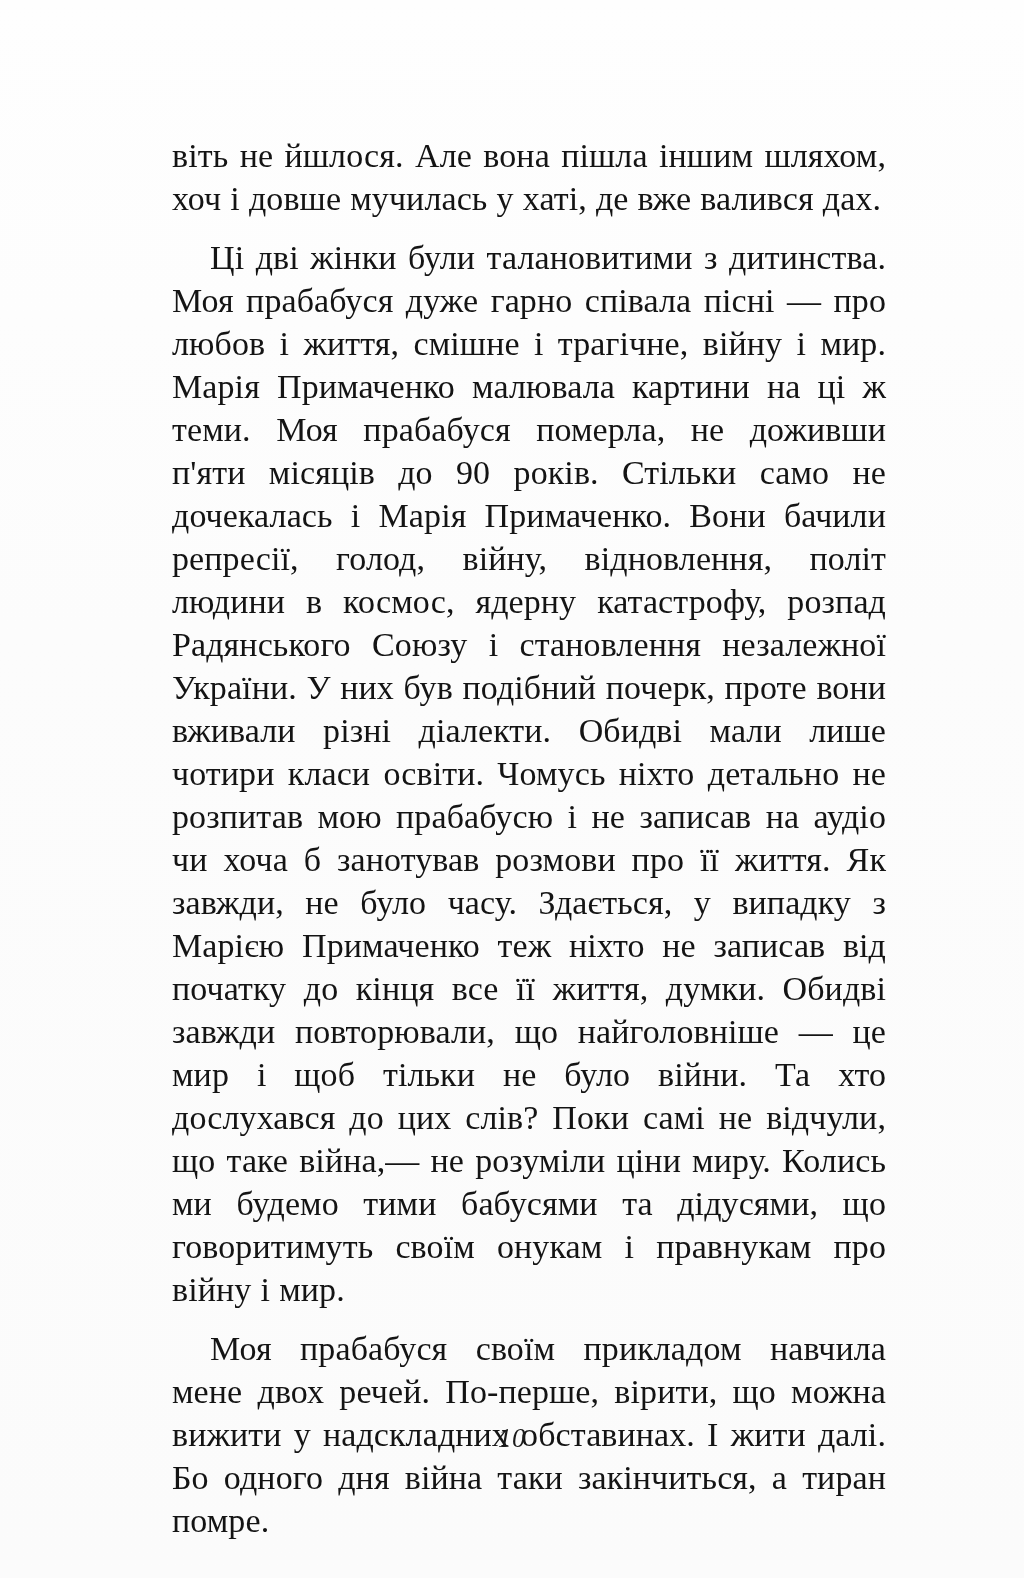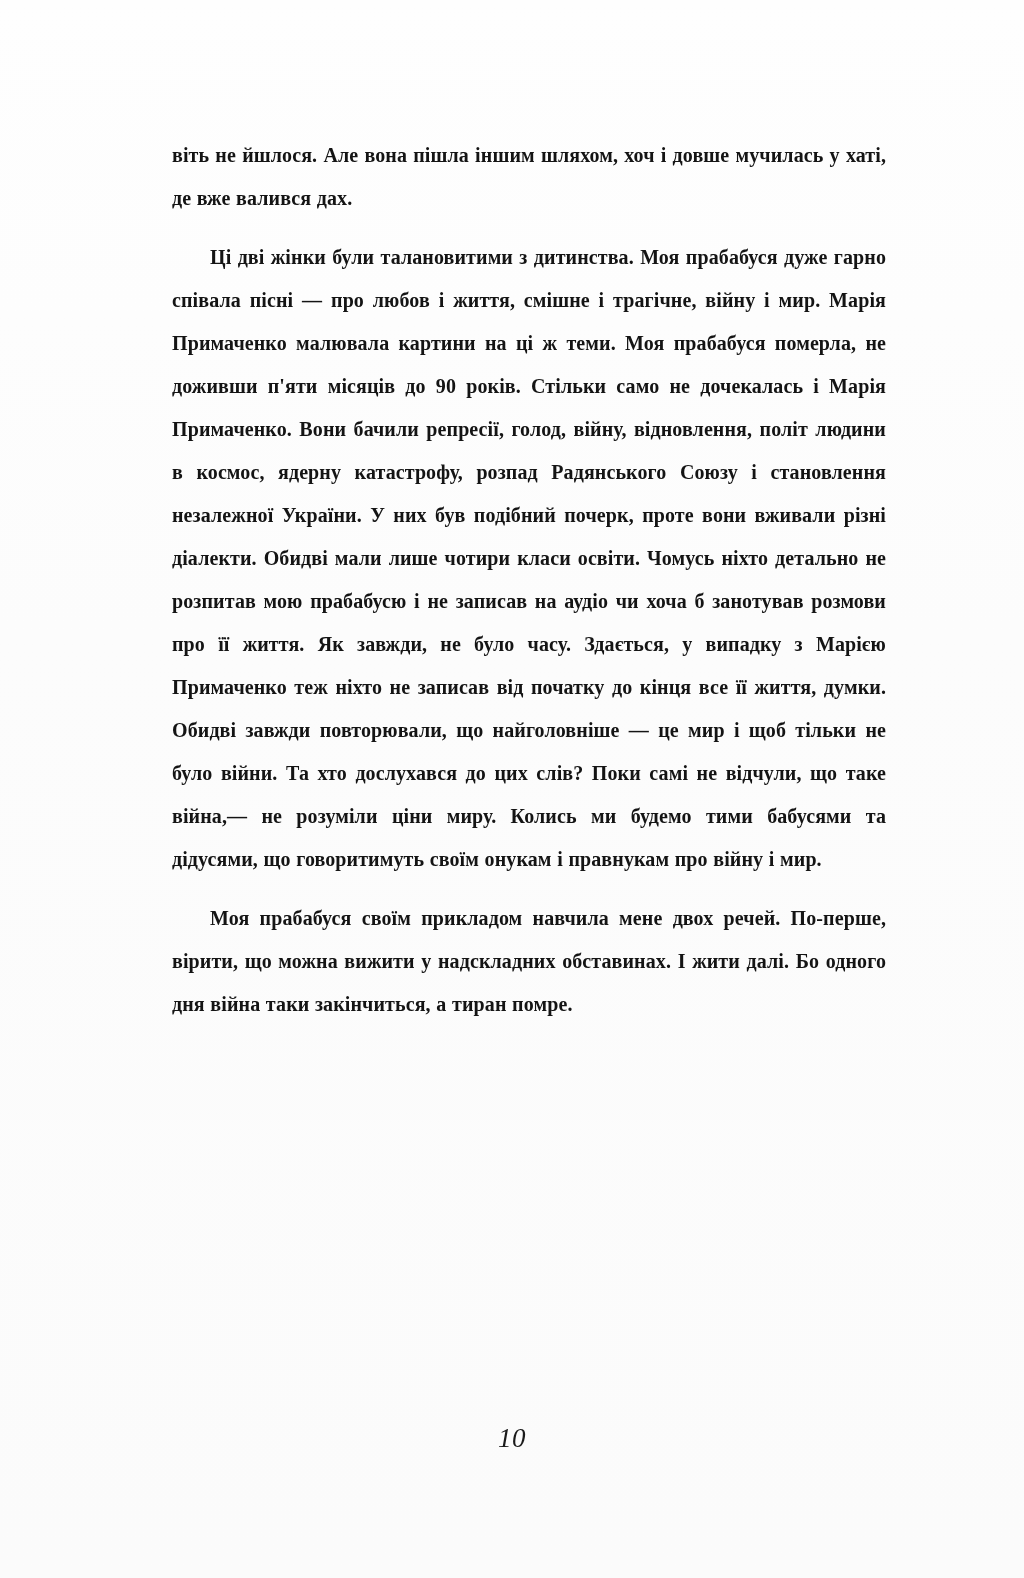--- a/index.html
+++ b/index.html
@@ -31,26 +31,26 @@
     left: 172px;
     top: 134px;
     width: 714px;
   }
 
   .para {
     margin: 0;
     padding: 0;
     text-align: justify;
     text-justify: inter-word;
-    font-size: 20px;
+    font-size: 34px;
     line-height: 43px;
     letter-spacing: 0.1px;
     word-spacing: 0.5px;
     hyphens: manual;
-    font-weight: 700;
+    font-weight: 400;
   }
 
   .para.indent {
     text-indent: 38px;
   }
 
   .para + .para {
     margin-top: 16px;
   }
 

